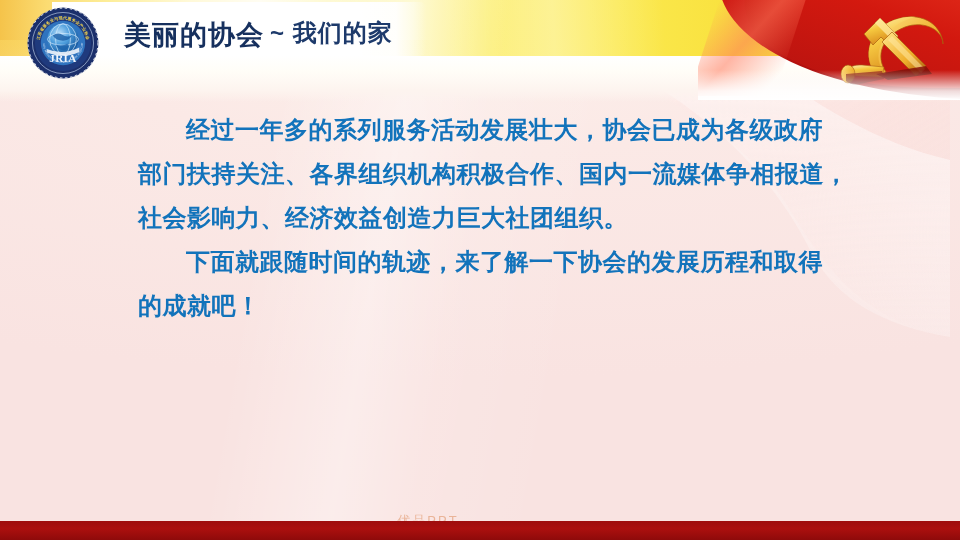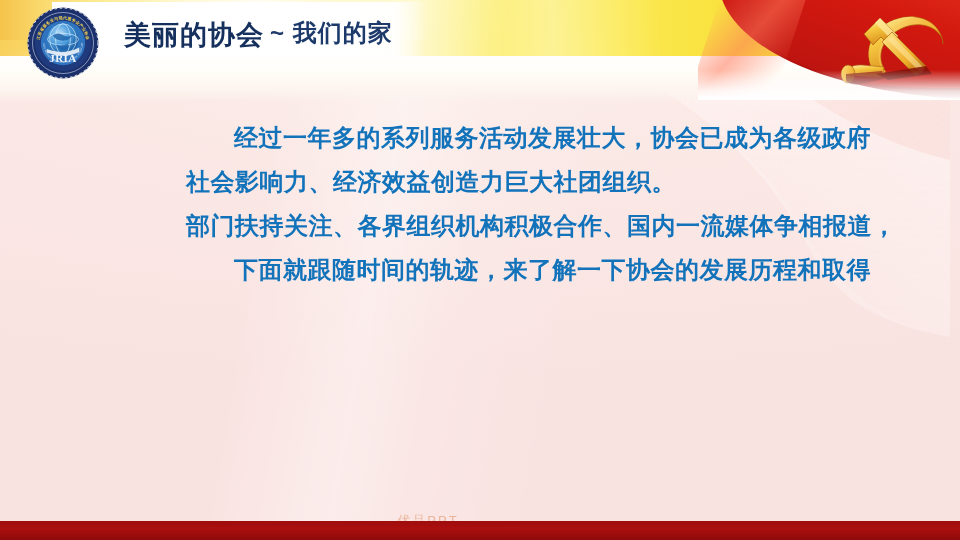--- a/index.html
+++ b/index.html
@@ -152,23 +152,22 @@
     position: absolute;
     left: 430px; top: 40px;
     width: 520px; height: 300px;
     pointer-events: none;
     opacity: .75;
   }
 
   
   .copy {
     position: absolute;
-    left: 138px; top: 116px;
+    left: 138px; top: 108px;
     width: 730px;
-    margin-left: 48px;
   }
   .copy p {
     margin: 0;
     color: #1273bb;
     font-size: 24px;
     font-weight: bold;
     line-height: 44px;
     letter-spacing: 0.5px;
     white-space: nowrap;
   }
@@ -338,21 +337,22 @@
         <path d="M 74 70 l 12 6 l 44 -6 l -6 -8 Z" fill="url(#shadowG)" opacity="0.85"></path>
         <path d="M 44 70 l 0 7 q 6 5 14 3 l 24 -5 l -2 -8 Z" fill="url(#shadowG)" opacity="0.7"></path>
       </svg>
 
       <div class="flag-bottom-fade"></div>
     </div>
   </div>
 
   <div class="copy">
     <p class="indent">经过一年多的系列服务活动发展壮大，协会已成为各级政府</p>
+    <p>部门扶持关注、各界组织机构积极合作、国内一流媒体争相报道，</p>
     <p>社会影响力、经济效益创造力巨大社团组织。</p>
-    <p>部门扶持关注、各界组织机构积极合作、国内一流媒体争相报道，</p>
     <p class="indent">下面就跟随时间的轨迹，来了解一下协会的发展历程和取得</p>
+    <p>的成就吧！</p>
   </div>
 
   <div class="bottom-mark">优品PPT</div>
   <div class="bottom-bar"></div>
 
 </div>
 
 </body></html>

